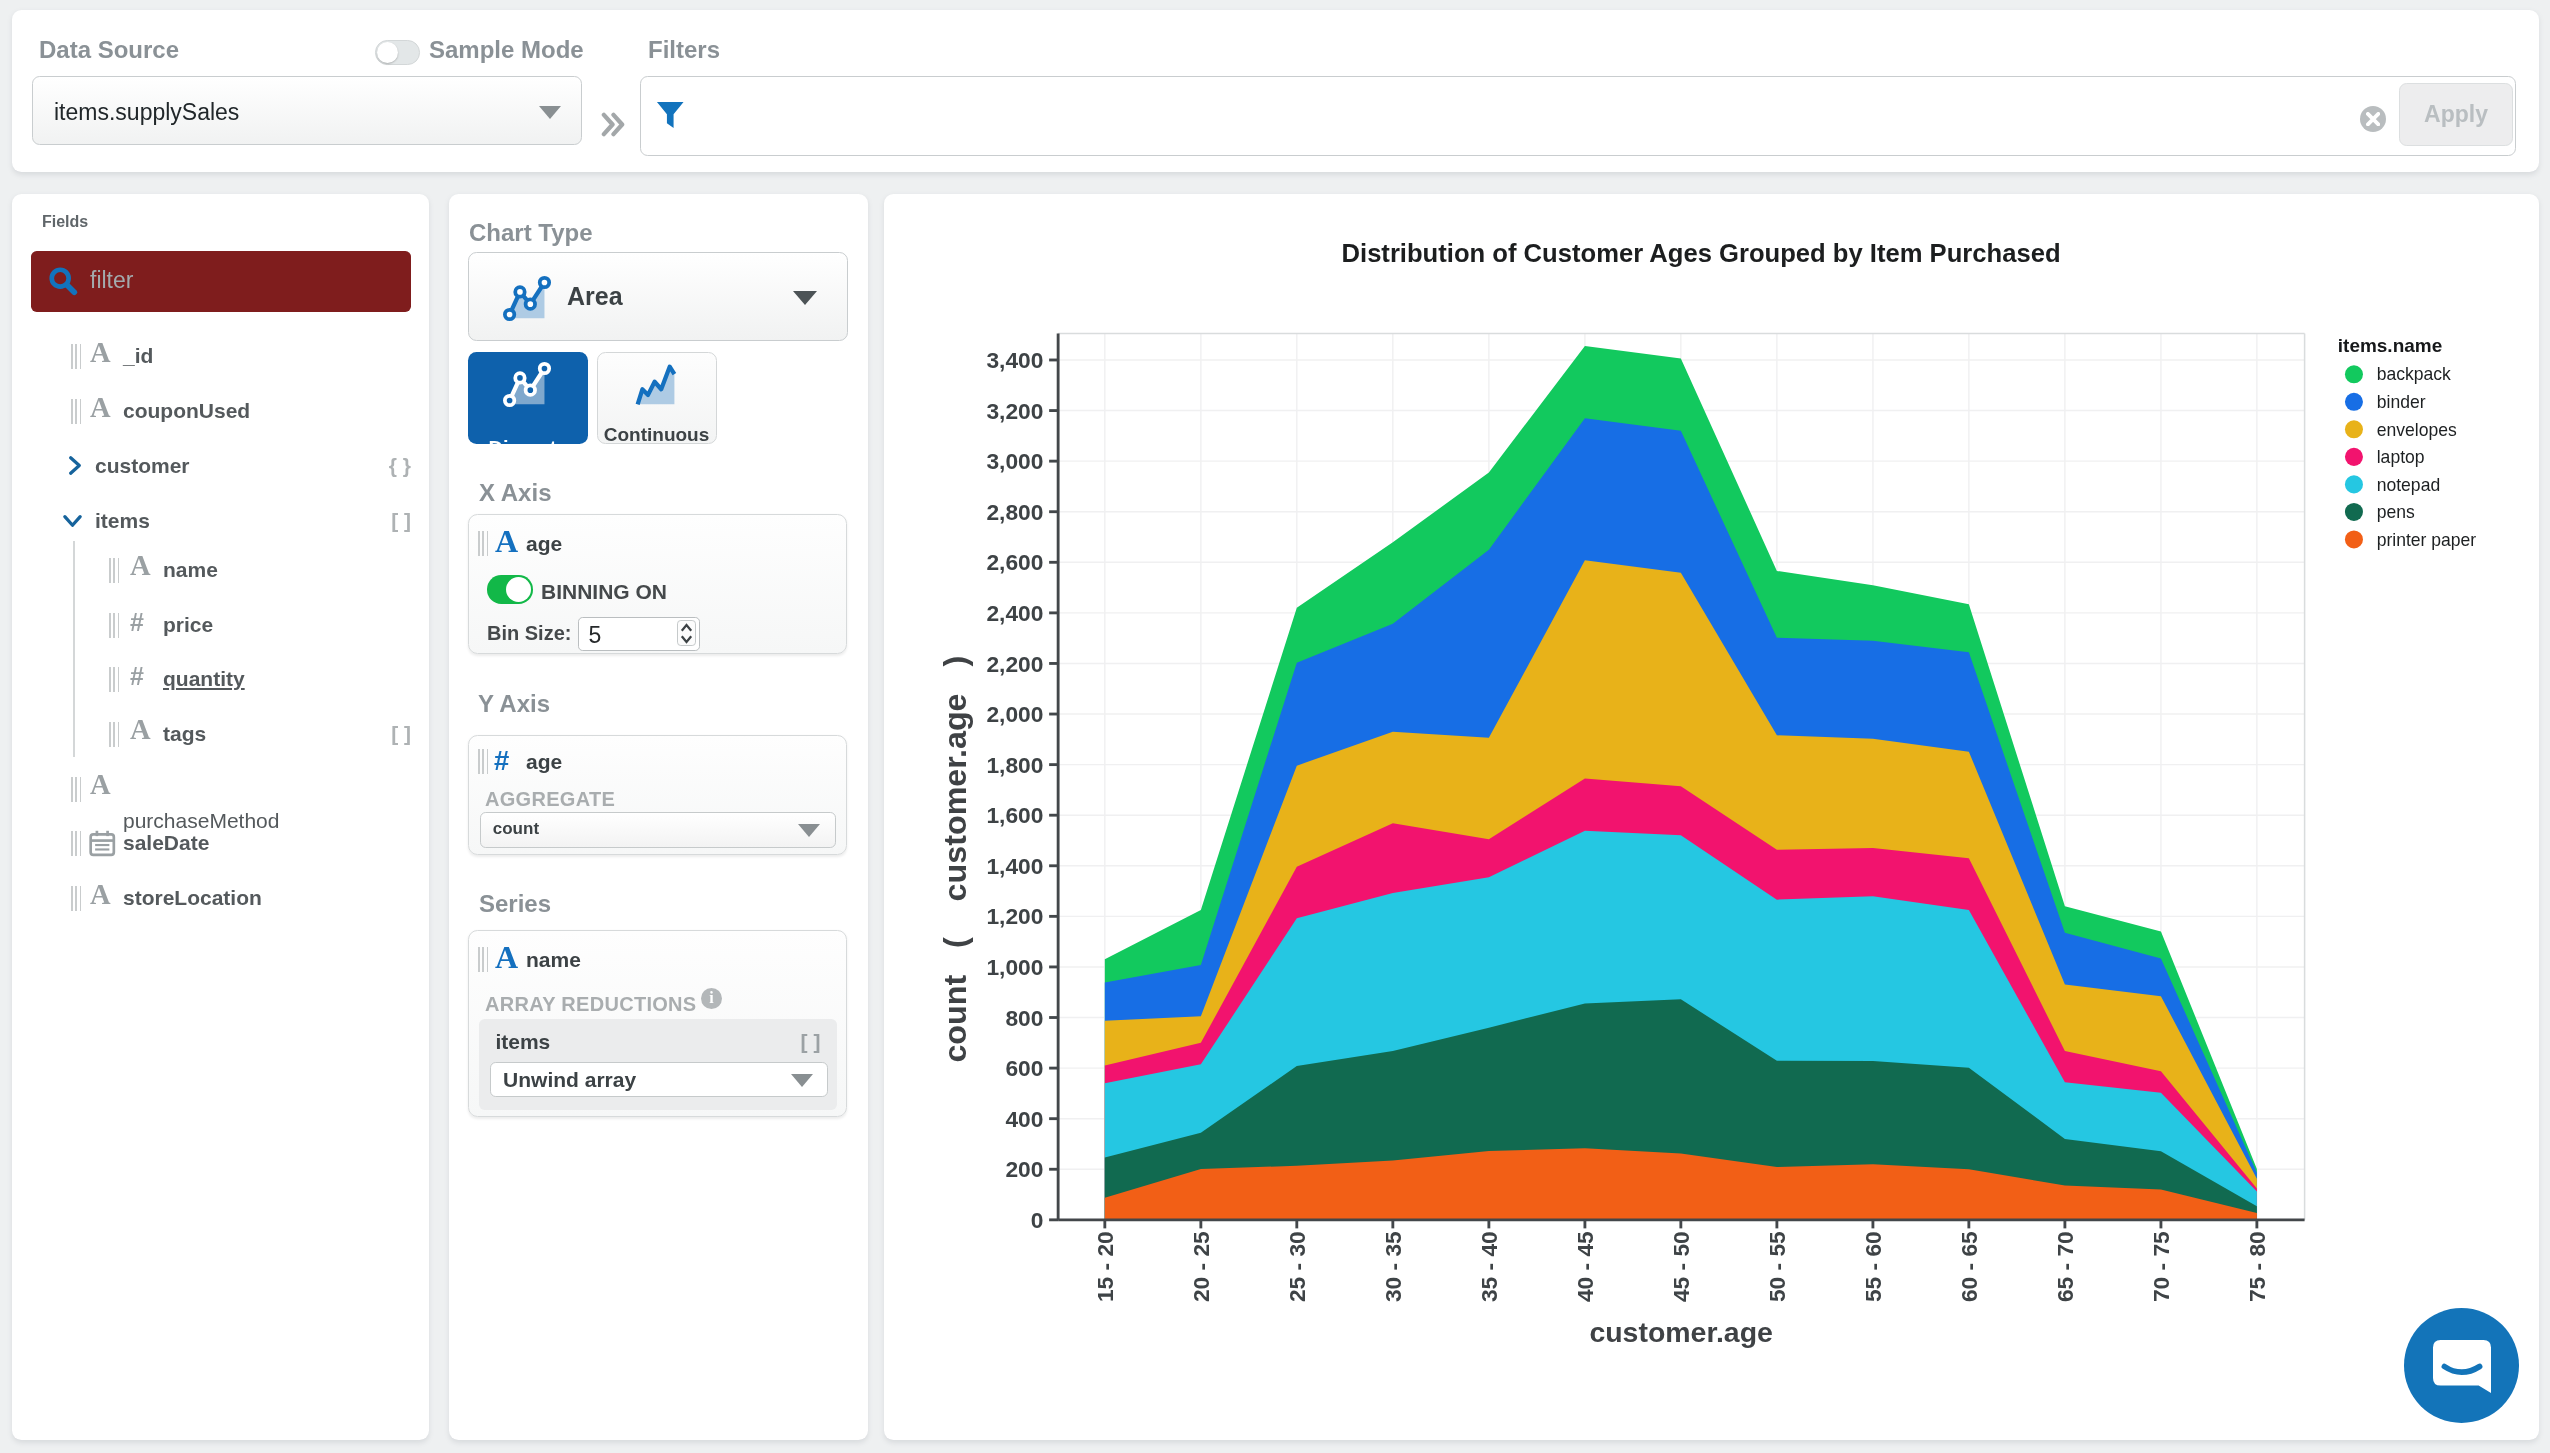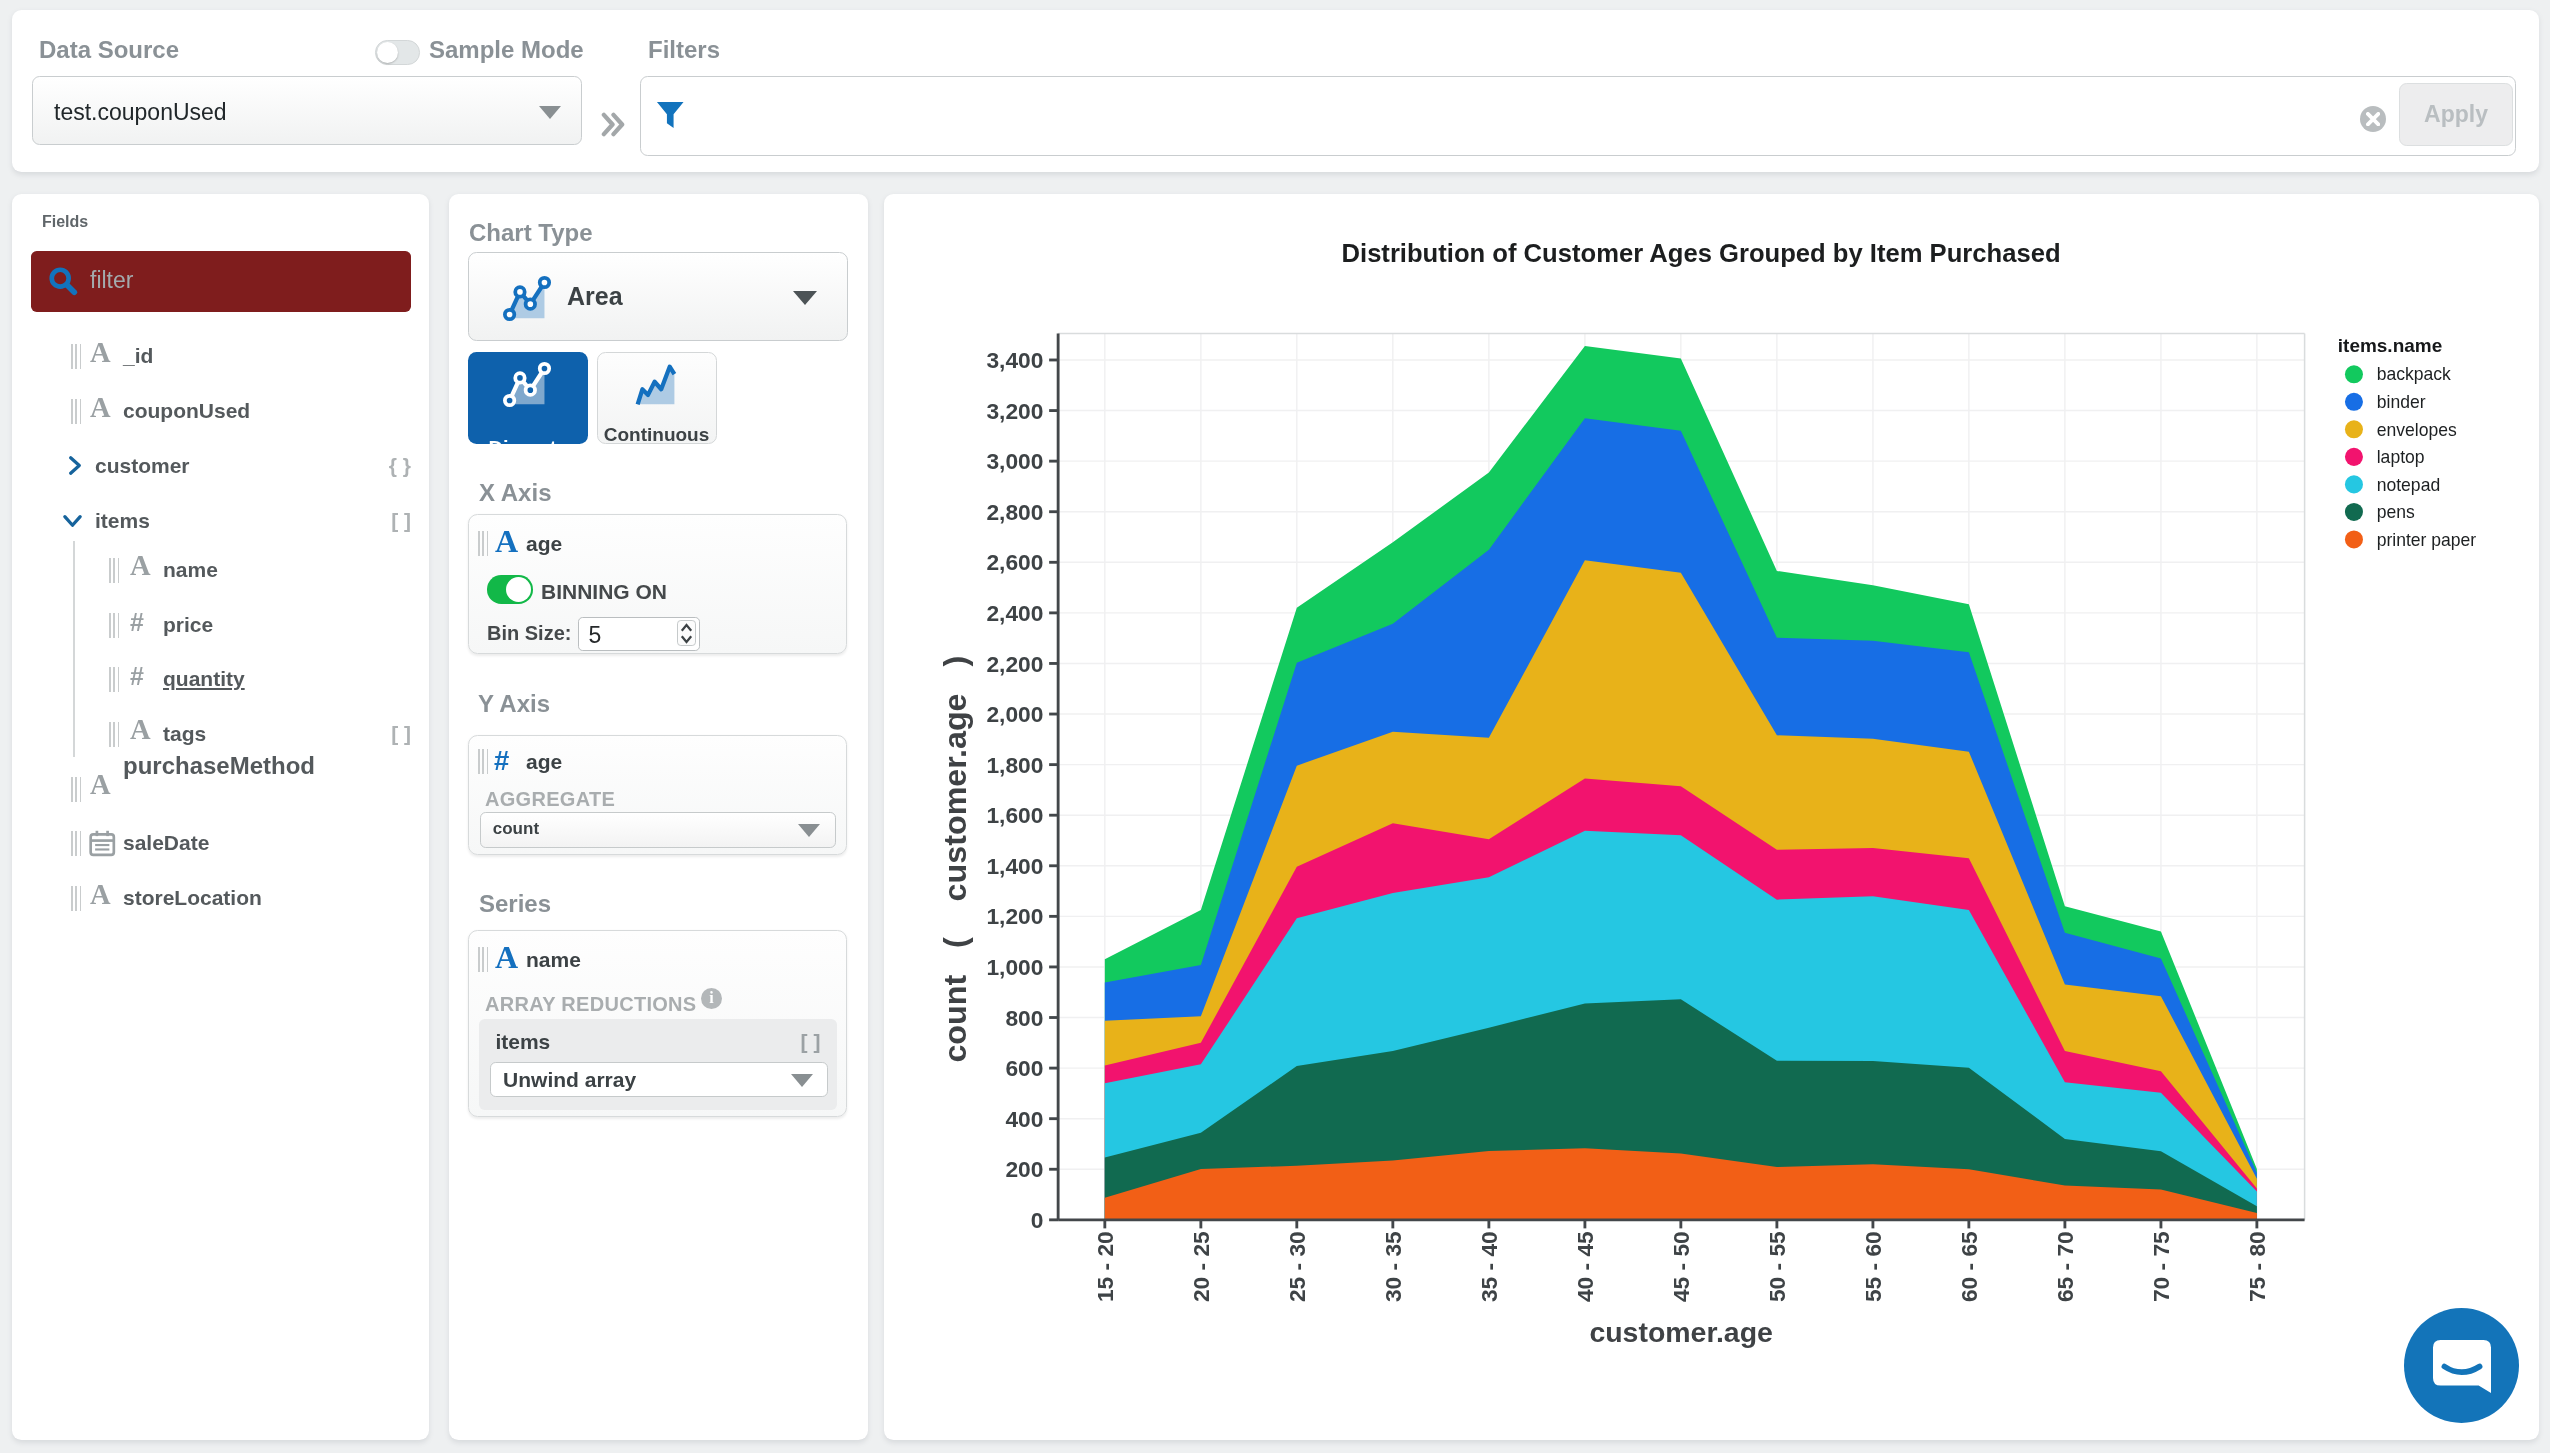--- a/index.html
+++ b/index.html
@@ -18,21 +18,21 @@
 <div class="panel" style="left:12.3px; top:9.5px; width:2527px; height:162px;"></div>
 <div class="abs hdr" style="left:39px; top:36px;">Data Source</div>
 
 <div class="abs" style="left:375px; top:40px; width:45px; height:25px; border-radius:12.3px; background:#e3e7e8; border:0.9px solid #d3d7d8;">
   <div style="position:absolute; left:0.9px; top:0.9px; width:21px; height:21px; border-radius:50%; background:#fff; box-shadow:0 0.9px 1.9px rgba(0,0,0,.25);"></div>
 </div>
 <div class="abs hdr" style="left:429px; top:36px;">Sample Mode</div>
 <div class="abs hdr" style="left:648px; top:36px;">Filters</div>
 
 <div class="sel" style="left:32px; top:76px; width:550px; height:69px;">
-  <div class="darktxt" style="position:absolute; left:21px; top:22px; font-size:23px; font-weight:normal; color:#21272a;">test.couponUsed</div>
+  <div class="darktxt" style="position:absolute; left:21px; top:22px; font-size:23px; font-weight:normal; color:#21272a;">items.supplySales</div>
   <div class="caret" style="right:20px; top:28.5px;"></div>
 </div>
 
 <svg class="abs" style="left:601px; top:112px;" width="25" height="25" viewBox="0 0 26 26">
     <path d="M3 3 L12 13 L3 23 M13 3 L22 13 L13 23" stroke="#a3a7a9" stroke-width="4.5" fill="none" stroke-linecap="round" stroke-linejoin="round"></path>
   </svg>
 
 <div class="abs" style="left:640px; top:76px; width:1876px; height:80px; border:1.9px solid #c9cdcf; border-radius:7.6px; background:#fff;"></div>
 <svg class="abs" style="left:656px; top:102px;" width="28.5" height="26.6" viewBox="0 0 30 28">
     <path d="M1 0 H29 L18.5 13 V27.5 L11.5 22.5 V13 Z" fill="#1273bd"></path>
@@ -81,21 +81,21 @@
 <div class="abs" style="left:163px; top:613px; font-size:21px; font-weight:bold; color:#54595c;">price</div>
 <div class="handle" style="left:109px; top:667px; height:25px;"></div>
 <div class="abs" style="left:130px; top:662px; font-size:25px; font-weight:bold; color:#9aa0a3;">#</div>
 <div class="abs" style="left:163px; top:667px; font-size:21px; font-weight:bold; color:#54595c;text-decoration:underline;">quantity</div>
 <div class="handle" style="left:109px; top:722px; height:25px;"></div>
 <div class="abs" style="left:130px; top:714px; font-family:'Liberation Serif',serif; font-weight:bold; font-size:28.5px; color:#9aa0a3;">A</div>
 <div class="abs" style="left:163px; top:722px; font-size:21px; font-weight:bold; color:#54595c;">tags</div>
 <div class="abs" style="left:359px; top:722px; width:52px; text-align:right; font-size:21px; font-weight:bold; color:#aeb2b4;">[ ]</div>
 <div class="handle" style="left:71px; top:777px; height:25px;"></div>
 <div class="abs" style="left:90px; top:769px; font-family:'Liberation Serif',serif; font-weight:bold; font-size:28.5px; color:#9aa0a3;">A</div>
-<div class="abs" style="left:123px; top:752px; font-size:24px; font-weight:bold; color:#54595c;">purchaseMethod</div>
+<div class="abs" style="left:123px; top:809px; font-size:21px; font-weight:normal; color:#54595c;">purchaseMethod</div>
 <div class="handle" style="left:71px; top:831px; height:25px;"></div>
 <svg class="abs" style="left:88px; top:829px;" width="28.5" height="28.5" viewBox="0 0 32 32">
     <rect x="3" y="6" width="26" height="23" rx="3" fill="none" stroke="#9aa0a3" stroke-width="3"></rect>
     <line x1="3" y1="13" x2="29" y2="13" stroke="#9aa0a3" stroke-width="3"></line>
     <line x1="10" y1="2" x2="10" y2="8" stroke="#9aa0a3" stroke-width="3"></line>
     <line x1="22" y1="2" x2="22" y2="8" stroke="#9aa0a3" stroke-width="3"></line>
     <g stroke="#9aa0a3" stroke-width="2.4">
       <line x1="8" y1="18" x2="24" y2="18"></line>
       <line x1="8" y1="23" x2="24" y2="23"></line>
     </g>

